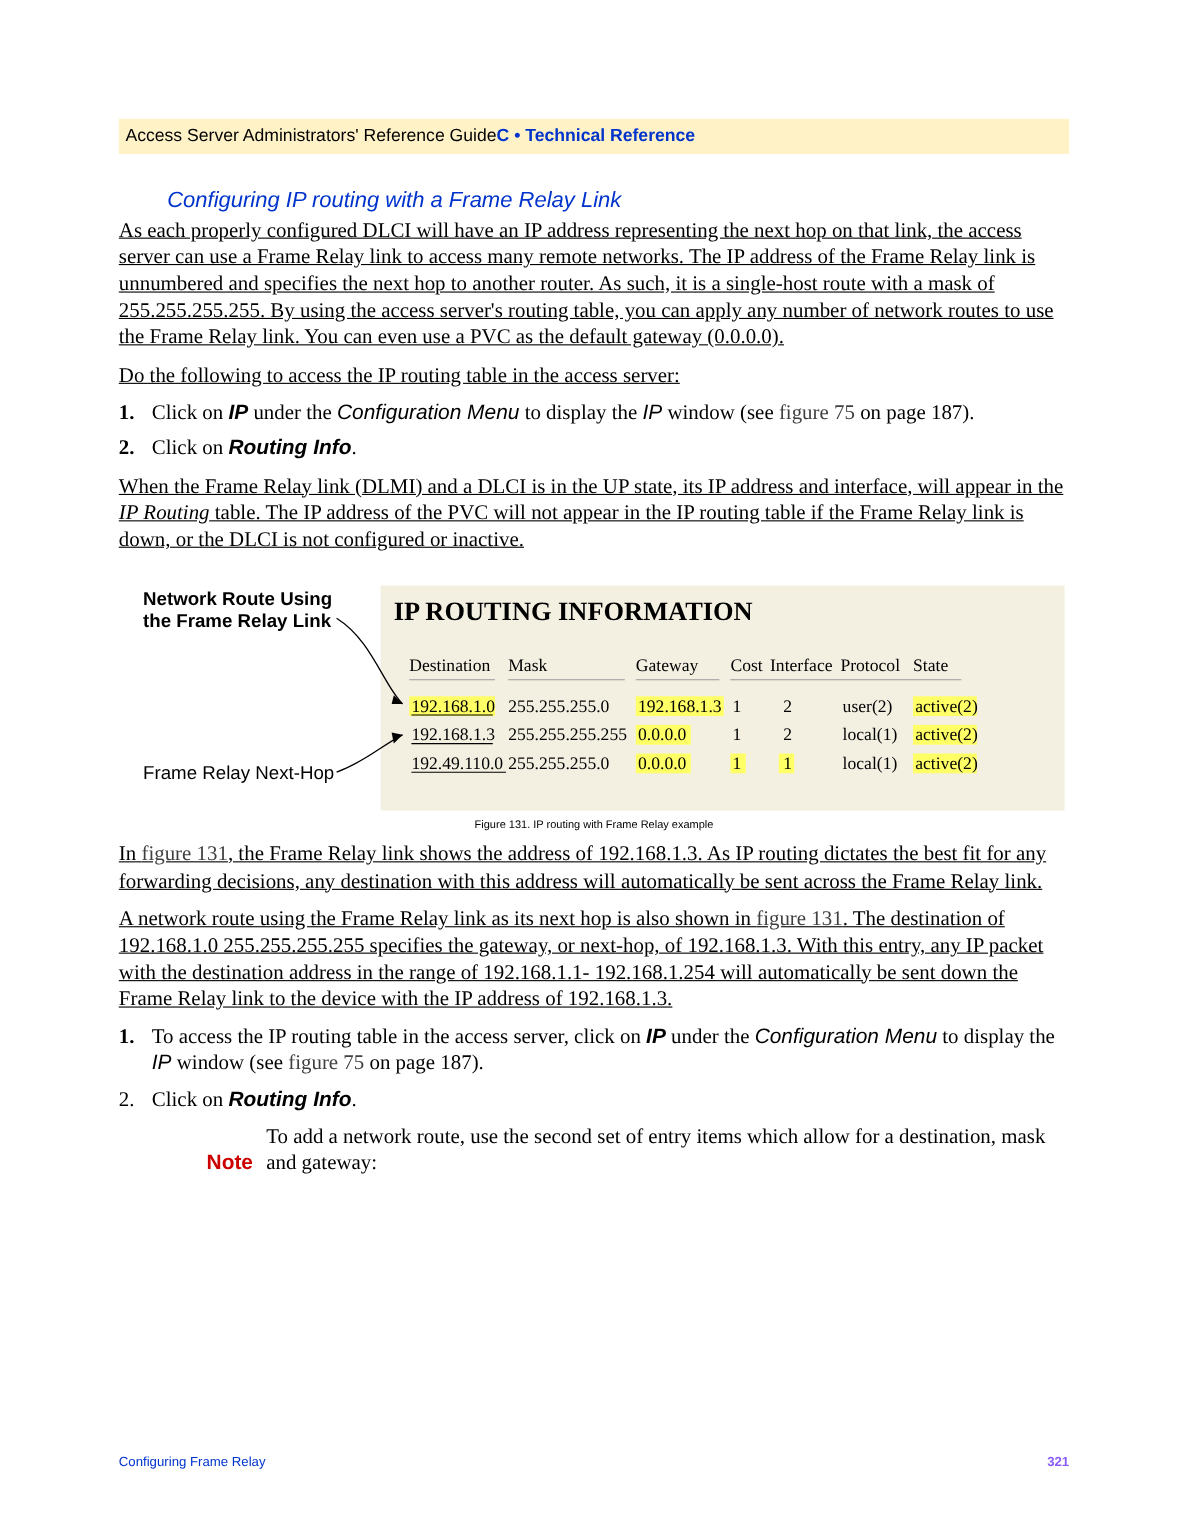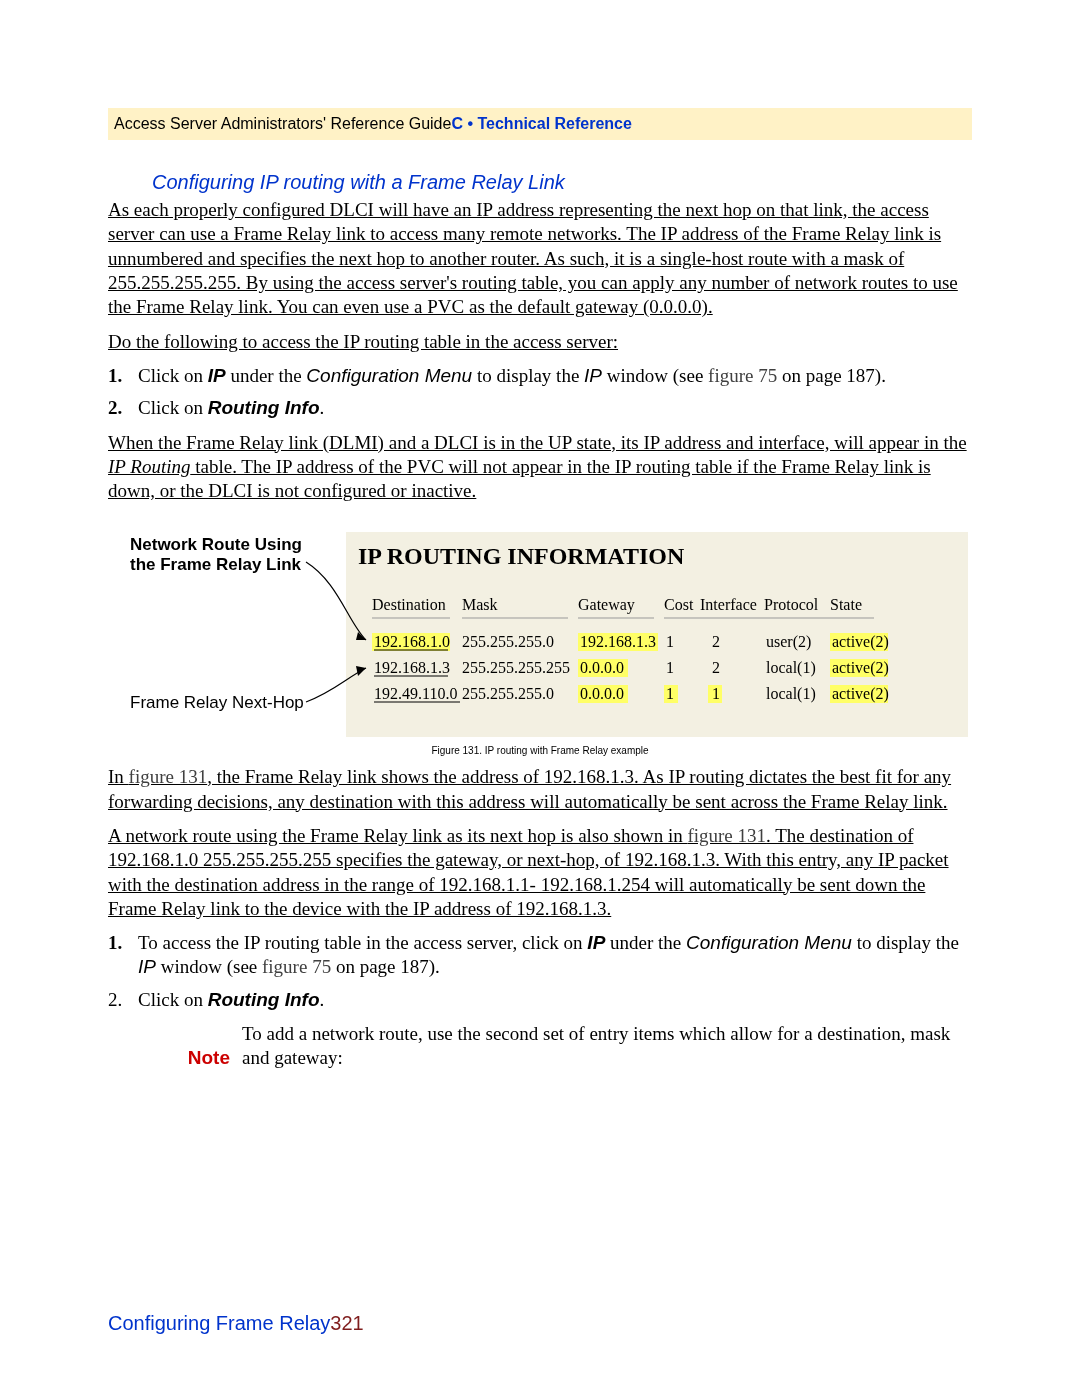--- a/index.html
+++ b/index.html
@@ -65,25 +65,26 @@
     flex: none;
     text-align: right;
     padding-right: 12px;
   }
   .footer {
     position: absolute;
     bottom: 60px;
     left: 108px;
     right: 108px;
     display: flex;
-    font-size: 20px;
+    justify-content: space-between;
+    font-size: 12px;
     font-family: Arial, Helvetica, sans-serif;
   }
   .footer-left { color: #0033cc; }
-  .footer-right { font-weight: normal; color: #7f1d1d; }
+  .footer-right { font-weight: bold; color: #8b5cf6; }
 
   
   .fig-svg { display: block; }
   .fig-bg { fill: #f3f0e2; }
   .fig-title { font: bold 24px "Times New Roman", serif; fill: #000; }
   .fig-hdr { font: 16px "Times New Roman", serif; fill: #000; }
   .fig-cell { font: 16px "Times New Roman", serif; fill: #000; }
   .fig-hl { fill: #ffff66; }
   .fig-underline { stroke: #000; stroke-width: 1; }
   .fig-sep { stroke: #999; stroke-width: 1; }

